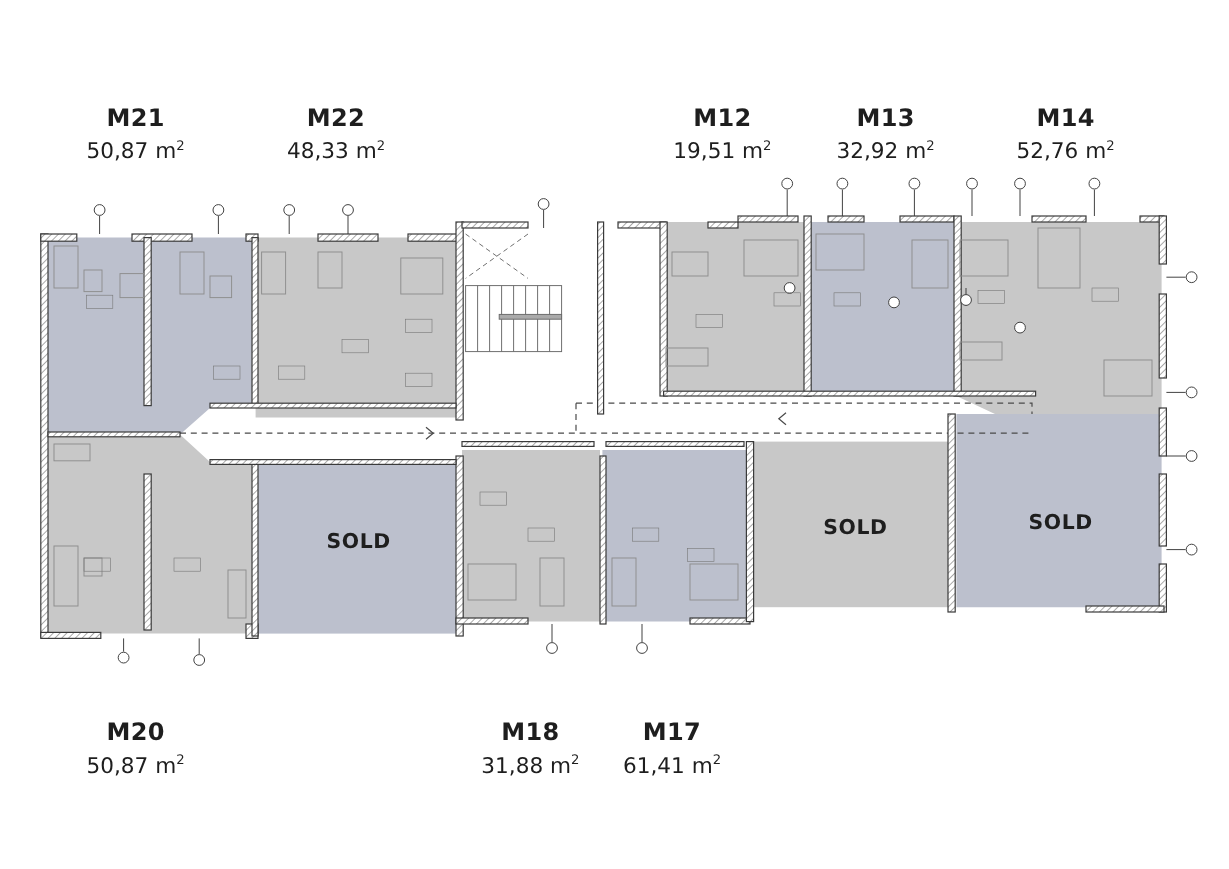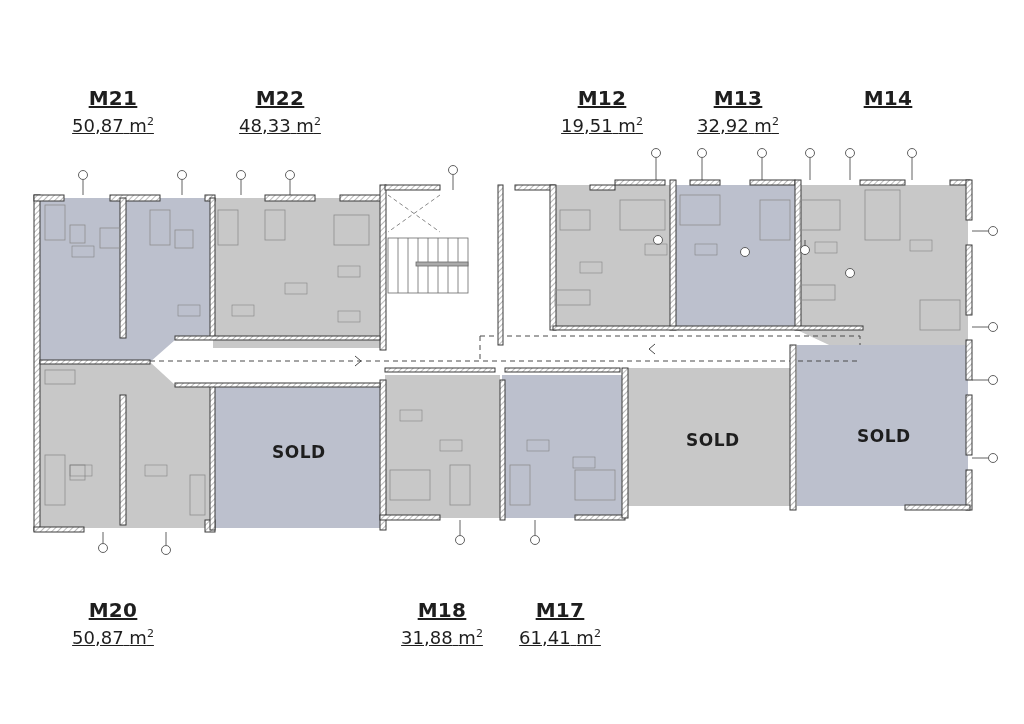--- a/index.html
+++ b/index.html
@@ -1,17 +1,17 @@
 <!DOCTYPE html>
 <html><head>
 <meta charset="utf-8">
 <style>
   html,body{margin:0;padding:0;background:#ffffff;}
   body{width:1024px;height:724px;position:relative;overflow:hidden;font-family:"DejaVu Sans","Liberation Sans",sans-serif;color:#1e1e1e;}
-  .label{position:absolute;text-align:center;width:140px;text-decoration:underline;}
+  .label{position:absolute;text-align:center;width:140px;}
   .label .code{font-weight:bold;font-size:20px;line-height:24px;letter-spacing:0.3px;}
   .label .area{font-size:18px;line-height:24px;}
   .label .area sup{font-size:11px;vertical-align:7px;}
   svg{position:absolute;left:0;top:0;}
   .sold{position:absolute;font-weight:bold;font-size:17px;letter-spacing:0.5px;color:#1e1e1e;}
 </style>
 </head>
 <body>
 
 <svg width="1024" height="724" viewBox="0 0 1024 724">
@@ -223,20 +223,21 @@
 <div class="label" style="left:532px;top:86px;">
   <div class="code">M12</div>
   <div class="area"><span>19,51</span> <span>m</span><sup>2</sup></div>
 </div>
 <div class="label" style="left:668px;top:86px;">
   <div class="code">M13</div>
   <div class="area"><span>32,92</span> <span>m</span><sup>2</sup></div>
 </div>
 <div class="label" style="left:818px;top:86px;">
   <div class="code">M14</div>
+  <div class="area"><span>52,76</span> <span>m</span><sup>2</sup></div>
 </div>
 
 <div class="label" style="left:43px;top:598px;">
   <div class="code">M20</div>
   <div class="area"><span>50,87</span> <span>m</span><sup>2</sup></div>
 </div>
 <div class="label" style="left:372px;top:598px;">
   <div class="code">M18</div>
   <div class="area"><span>31,88</span> <span>m</span><sup>2</sup></div>
 </div>

